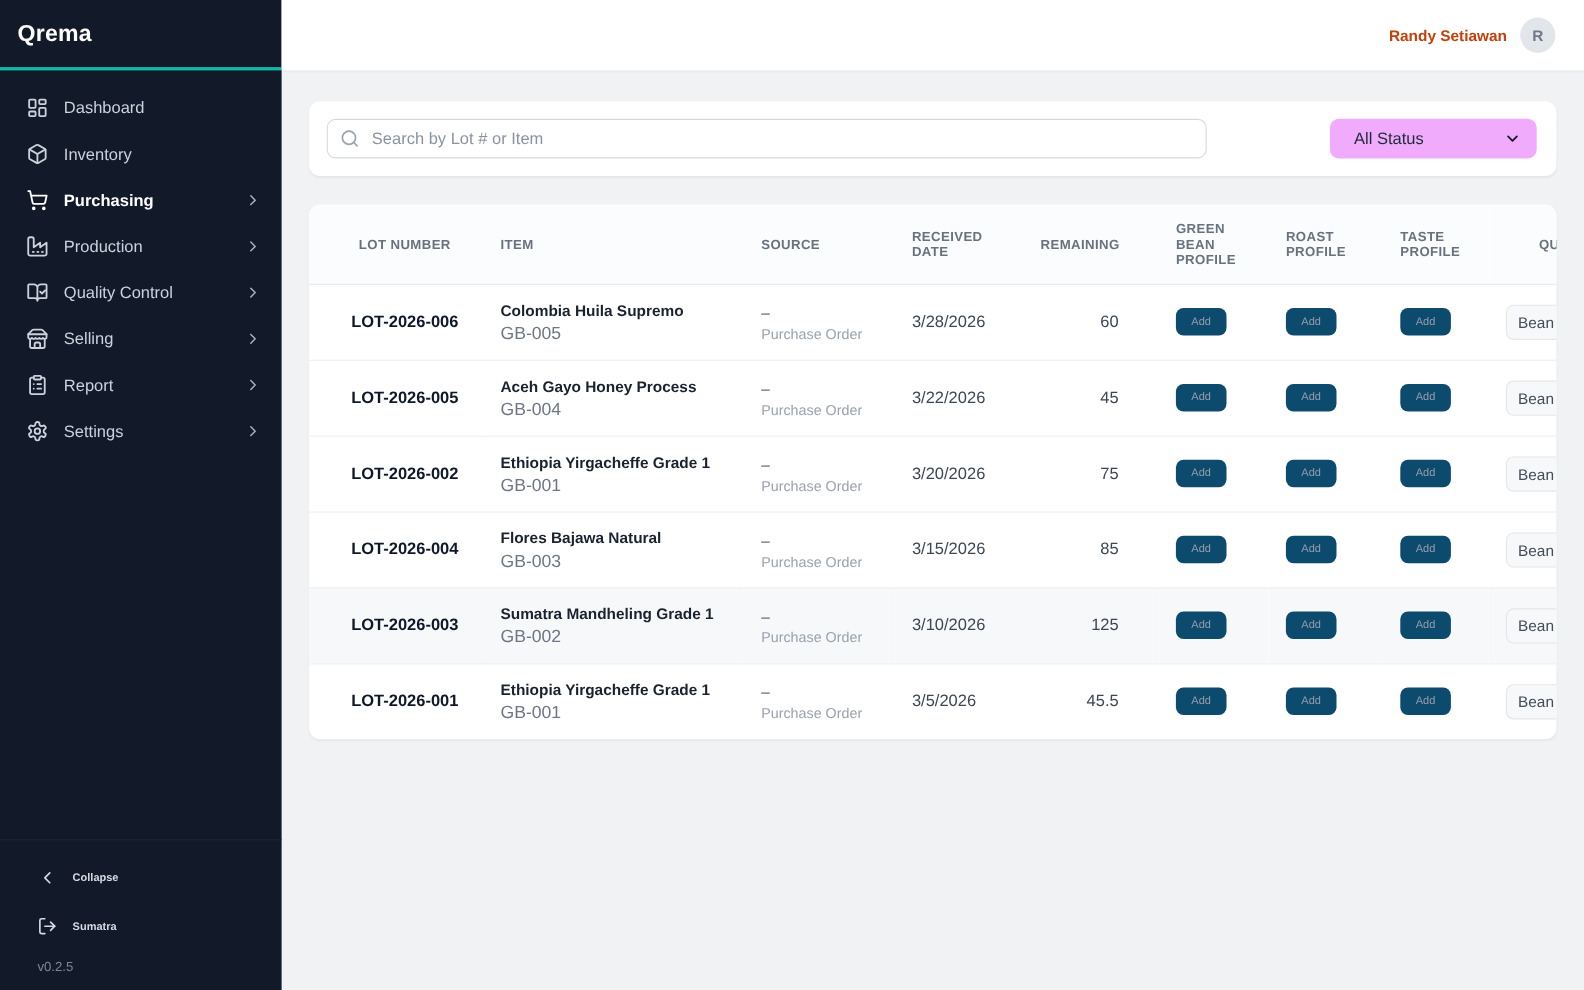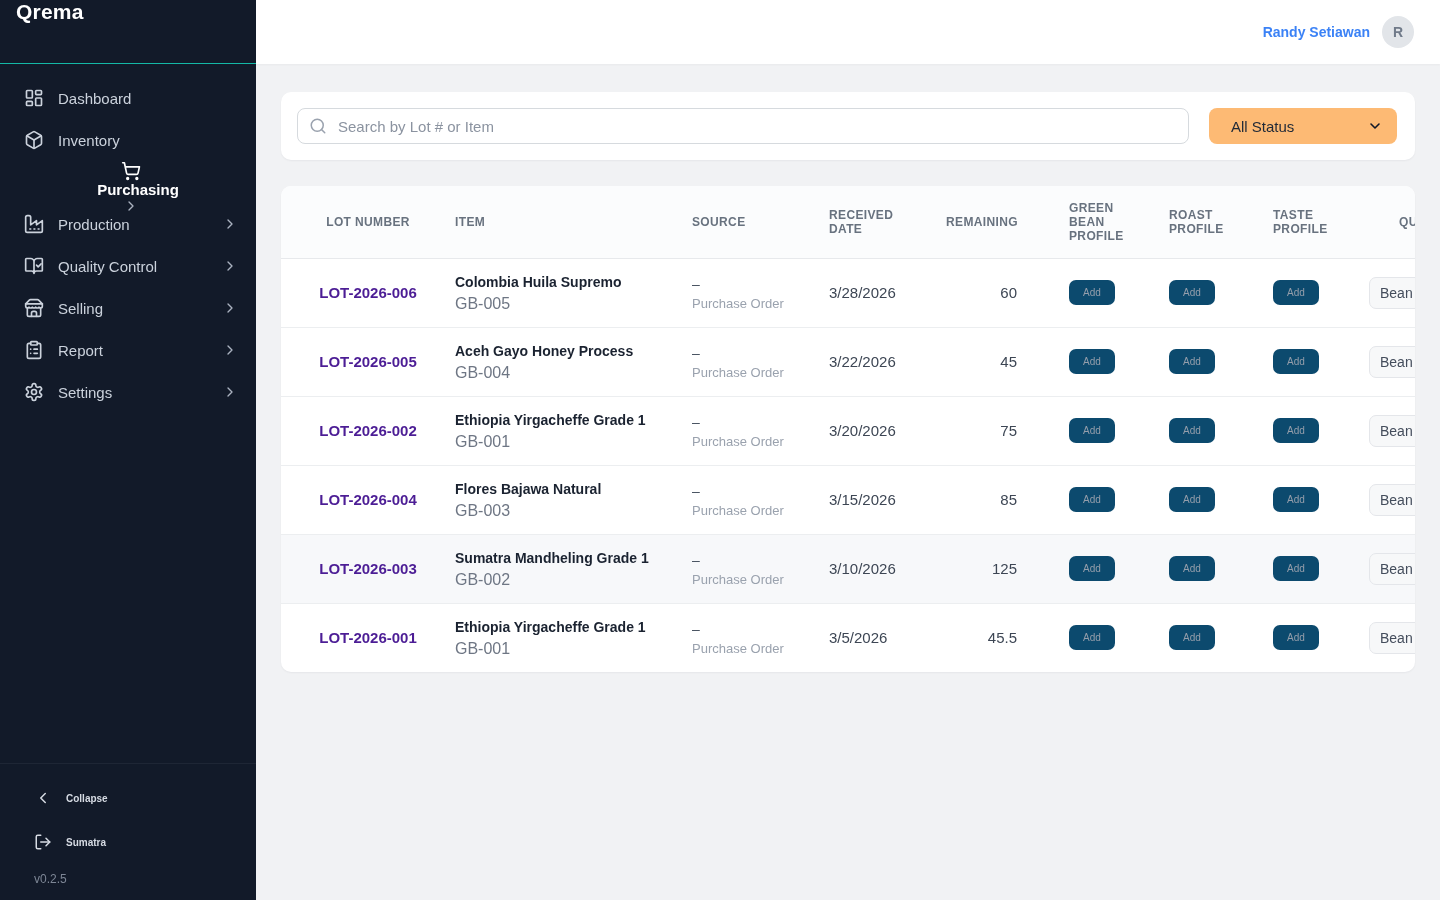--- a/index.html
+++ b/index.html
@@ -12,35 +12,35 @@
   .app { display: flex; width: 1440px; height: 900px; }
 
   
   .sidebar {
     width: 256px; min-width: 256px; height: 900px;
     background: #121a29;
     display: flex; flex-direction: column;
     position: relative;
   }
   .logo-block {
-    height: 64px; display: flex; 
+    height: 64px; display: flex; align-items: center;
     padding: 0 16px;
-    border-bottom: 1px solid #14b8a6;
+    border-bottom: 3px solid #14b8a6;
   }
   .logo {
     color: #ffffff; font-size: 21px; font-weight: 800; letter-spacing: 0.2px;
   }
   .nav { padding-top: 13px; flex: 1; }
   .nav-item {
     height: 42px; display: flex; align-items: center;
     padding: 0 18px 0 24px;
     color: #cbd2dc; font-size: 15px; font-weight: 500;
     cursor: pointer;
   }
-  .nav-item.active { color: #ffffff; font-weight: 700; flex-direction: column; }
+  .nav-item.active { color: #ffffff; font-weight: 700; }
   .nav-icon { width: 20px; height: 20px; display: inline-flex; }
   .nav-icon svg { width: 20px; height: 20px; }
   .nav-label { margin-left: 14px; flex: 1; }
   .nav-chevron { width: 16px; height: 16px; display: inline-flex; color: #aab2c0; }
   .nav-chevron svg { width: 16px; height: 16px; }
 
   .sidebar-footer {
     border-top: 1px solid #1e2635;
     padding: 12px 0 14px 0;
   }
@@ -56,21 +56,21 @@
 
   
   .main { flex: 1; display: flex; flex-direction: column; min-width: 0; }
   .topbar {
     height: 64px; background: #ffffff;
     display: flex; align-items: center; justify-content: flex-end;
     padding: 0 26px;
     box-shadow: 0 1px 2px rgba(0,0,0,0.04);
     position: relative; z-index: 2;
   }
-  .user-name { font-size: 14px; font-weight: 600; color: #3b82f6; margin-right: 12px; }
+  .user-name { font-size: 14px; font-weight: 600; color: #c2410c; margin-right: 12px; }
   .avatar {
     width: 32px; height: 32px; border-radius: 50%;
     background: #e2e5e9; color: #707a89;
     display: flex; align-items: center; justify-content: center;
     font-size: 14px; font-weight: 600; cursor: pointer;
   }
 
   .content { padding: 28px 25px; }
   .page-title { font-size: 24px; line-height: 28px; font-weight: 700; color: #111b2b; margin-bottom: 26px; }
 
@@ -78,40 +78,40 @@
     background: #ffffff; border-radius: 10px;
     box-shadow: 0 1px 2px rgba(16,24,40,0.05);
   }
 
   
   .filter-card {
     height: 68px; display: flex; align-items: center;
     padding: 16px; margin-bottom: 26px;
   }
   .search-wrap {
-    position: relative; width: 892px; height: 36px;
+    position: relative; width: 800px; height: 36px;
   }
   .search-wrap .search-icon {
     position: absolute; left: 12px; top: 9px; width: 18px; height: 18px; color: #9aa2ae;
   }
   .search-wrap .search-icon svg { width: 18px; height: 18px; }
   .search-input {
     width: 100%; height: 36px;
     border: 1px solid #d6dade; border-radius: 8px;
     padding: 0 12px 0 40px;
     font-family: "Liberation Sans", sans-serif;
     font-size: 15px; color: #1a2230; background: #ffffff; outline: none;
   }
   .search-input::placeholder { color: #8b93a0; }
   .status-select {
     margin-left: auto; margin-right: 2px;
     display: flex; align-items: center; justify-content: space-between;
     width: 188px; height: 36px; padding: 0 14px 0 22px;
     font-size: 15px; color: #1f2937; cursor: pointer;
-    border-radius: 8px; background: #fdba74;
+    border-radius: 8px; background: #f0abfc;
   }
   .status-select .chev { width: 16px; height: 16px; color: #111827; display: inline-flex; }
   .status-select .chev svg { width: 16px; height: 16px; }
 
   
   .table-card { overflow: hidden; }
   table { border-collapse: collapse; table-layout: fixed; width: 1238px; }
   col.c1 { width: 158px; } col.c2 { width: 237px; } col.c3 { width: 137px; }
   col.c4 { width: 117px; } col.c5 { width: 123px; } col.c6 { width: 100px; }
   col.c7 { width: 104px; } col.c8 { width: 96px; }  col.c9 { width: 166px; }
@@ -127,21 +127,21 @@
   thead th.num, tbody td.num { text-align: right; padding-right: 36px; }
   thead th.qu { padding-left: 46px; }
   tbody td {
     height: 69px; vertical-align: middle;
     padding: 0 8px 0 16px;
     border-bottom: 1px solid #eceef0;
     font-size: 15px; color: #3d4654;
   }
   tbody tr:last-child td { border-bottom: none; }
   tbody tr.row-highlight td { background: #f7f8fa; }
-  .lot-link { color: #4c1d95; font-weight: 600; font-size: 15px; text-decoration: none; cursor: pointer; }
+  .lot-link { color: #0f172a; font-weight: 600; font-size: 15px; text-decoration: none; cursor: pointer; }
   .item-name { font-size: 14px; font-weight: 600; color: #1a2230; line-height: 19px; }
   .item-code { font-size: 16px; color: #6e7684; margin-top: 3px; }
   .src-dash { font-size: 14px; color: #4b5563; line-height: 18px; }
   .src-type { font-size: 13px; color: #9aa2ae; margin-top: 3px; }
   .add-btn {
     display: inline-block; background: #0c4a6e; color: #959eab;
     font-family: "Liberation Sans", sans-serif;
     font-size: 10px; font-weight: 500;
     border: none; border-radius: 7px; padding: 7px 14px; cursor: pointer;
   }

